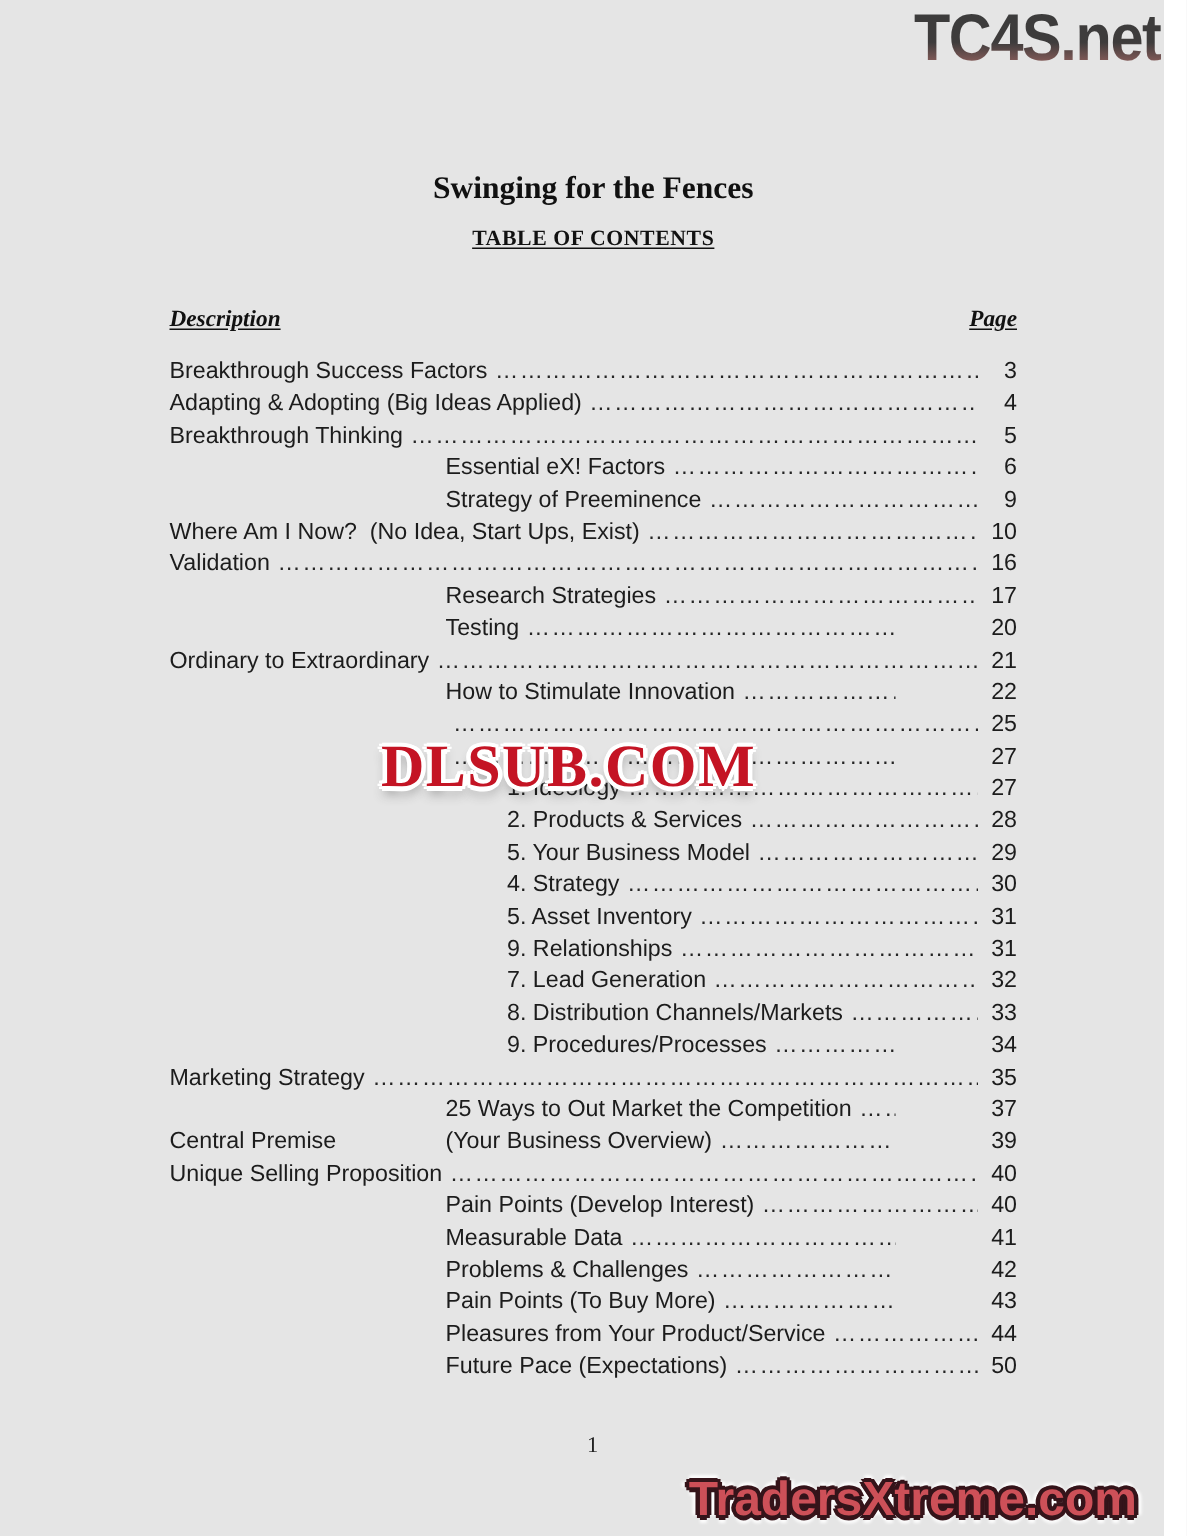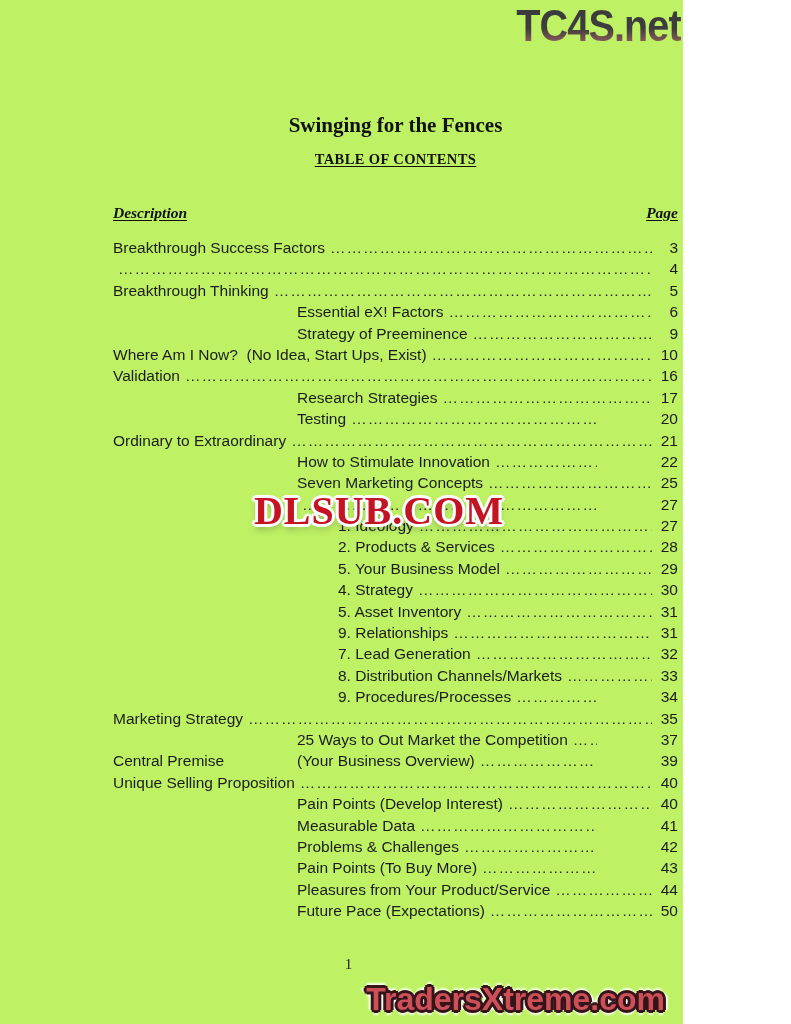--- a/index.html
+++ b/index.html
@@ -1,20 +1,20 @@
 <!DOCTYPE html>
 <html><head>
 <meta charset="utf-8">
 <style>
   * { margin:0; padding:0; box-sizing:border-box; }
   html,body { background:#ffffff; }
   .page {
     position:relative;
-    width:683px; height:1024px;
-    background:#bef264;
+    width:776px; height:1024px;
+    background:#e5e5e5;
     overflow:hidden;
     font-family:"Liberation Sans", sans-serif;
     color:#1c1c1c;
   }
   
   .tc4s-logo {
     position:absolute; top:4px; right:2px;
     font-family:"Liberation Sans", sans-serif;
     font-weight:bold; font-size:44px; line-height:1;
     letter-spacing:-1px;
@@ -121,20 +121,21 @@
       <span>Page</span>
     </div>
 
     <div class="toc-list" id="toc-list">
         <div class="toc-row ind0">
           <span class="lbl">Breakthrough Success Factors</span>
           <span class="leader">………………………………………………………………………………………………………………………………………………………………</span>
           <span class="pg">3</span>
         </div>
         <div class="toc-row ind0">
+          <span class="lbl">Adapting &amp; Adopting (Big Ideas Applied)</span>
           <span class="leader">………………………………………………………………………………………………………………………………………………………………</span>
           <span class="pg">4</span>
         </div>
         <div class="toc-row ind0">
           <span class="lbl">Breakthrough Thinking</span>
           <span class="leader">………………………………………………………………………………………………………………………………………………………………</span>
           <span class="pg">5</span>
         </div>
         <div class="toc-row ind1">
           <span class="lbl">Essential eX! Factors</span>
@@ -170,21 +171,20 @@
           <span class="lbl">Ordinary to Extraordinary</span>
           <span class="leader">………………………………………………………………………………………………………………………………………………………………</span>
           <span class="pg">21</span>
         </div>
         <div class="toc-row ind1 gap">
           <span class="lbl">How to Stimulate Innovation</span>
           <span class="leader">………………………………………………………………………………………………………………………………………………………………</span>
           <span class="pg">22</span>
         </div>
         <div class="toc-row ind1">
-          <span class="lbl">Seven Marketing Concepts</span>
           <span class="leader">………………………………………………………………………………………………………………………………………………………………</span>
           <span class="pg">25</span>
         </div>
         <div class="toc-row ind1 gap">
           <span class="lbl"></span>
           <span class="leader">………………………………………………………………………………………………………………………………………………………………</span>
           <span class="pg">27</span>
         </div>
         <div class="toc-row ind2">
           <span class="lbl">1. Ideology</span>

